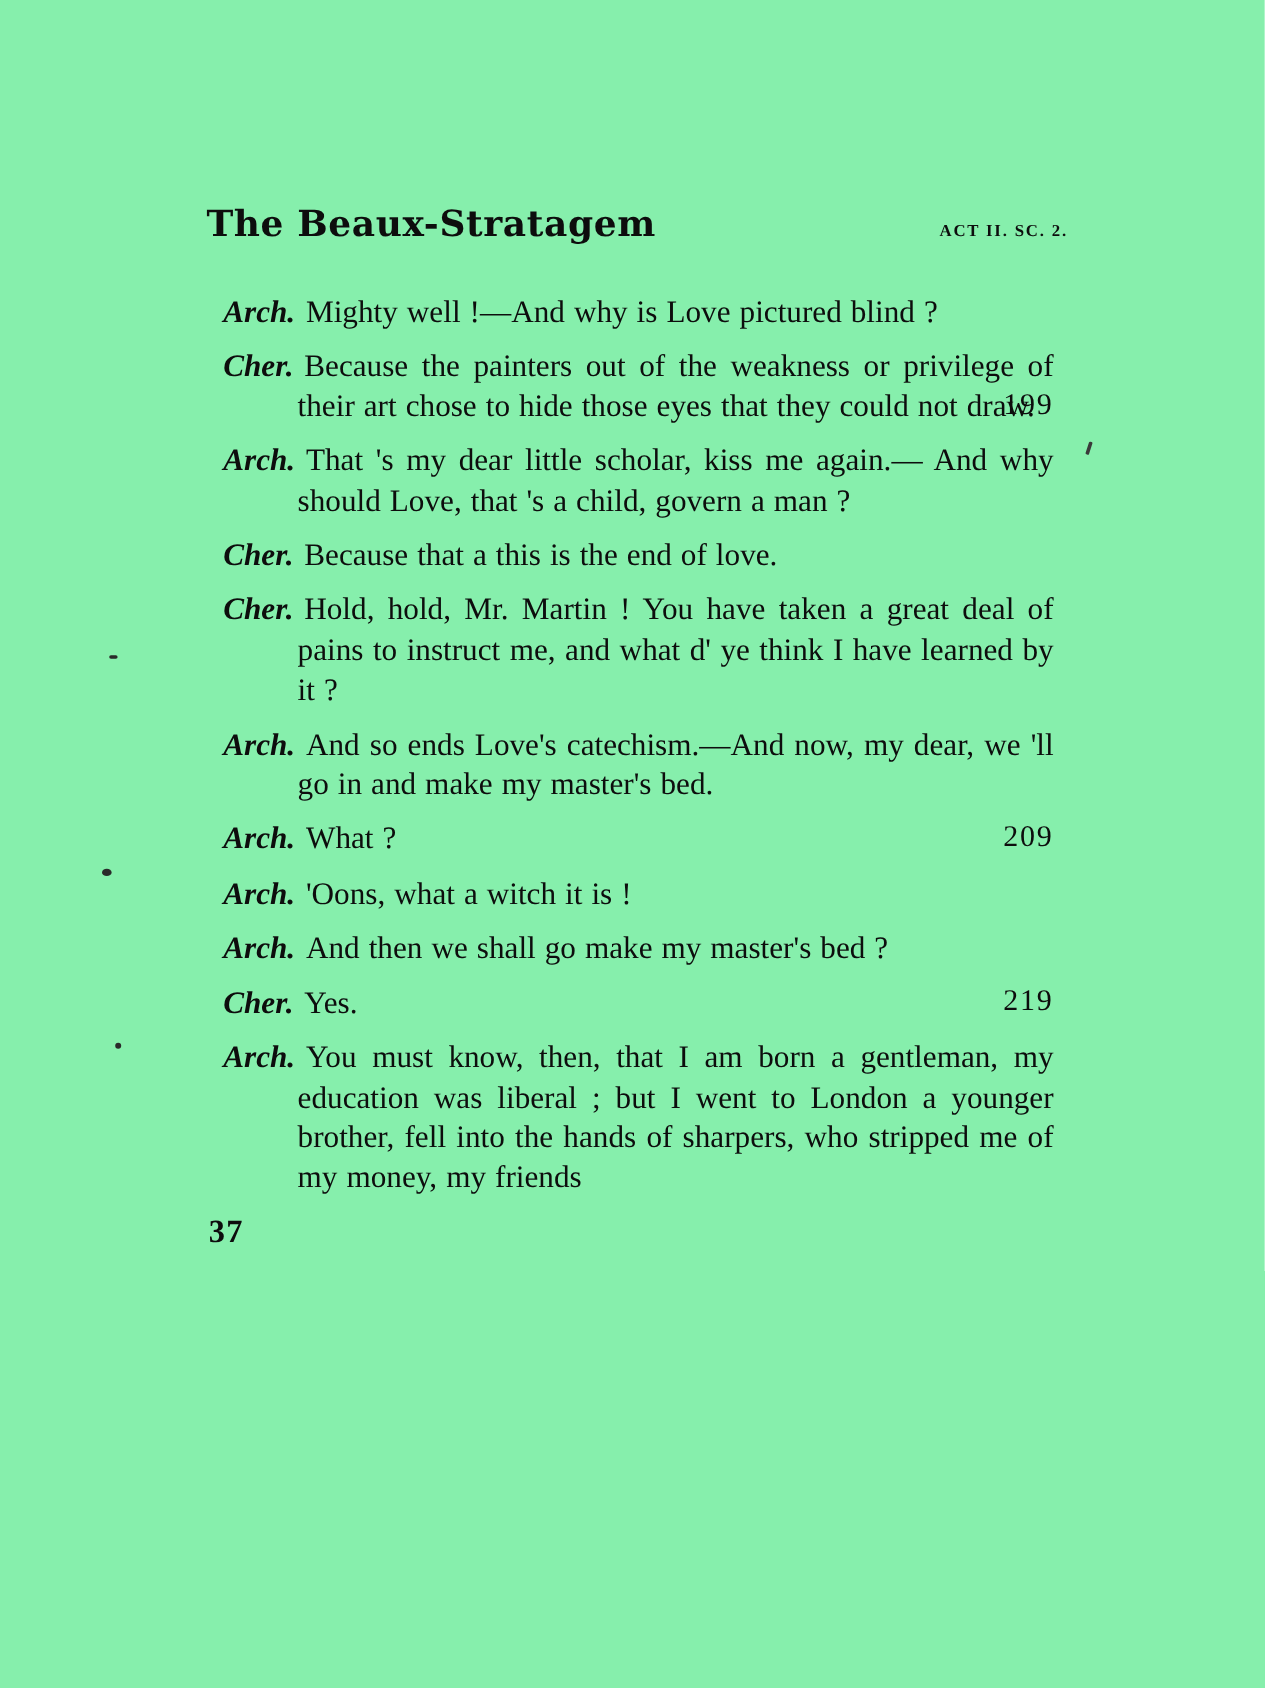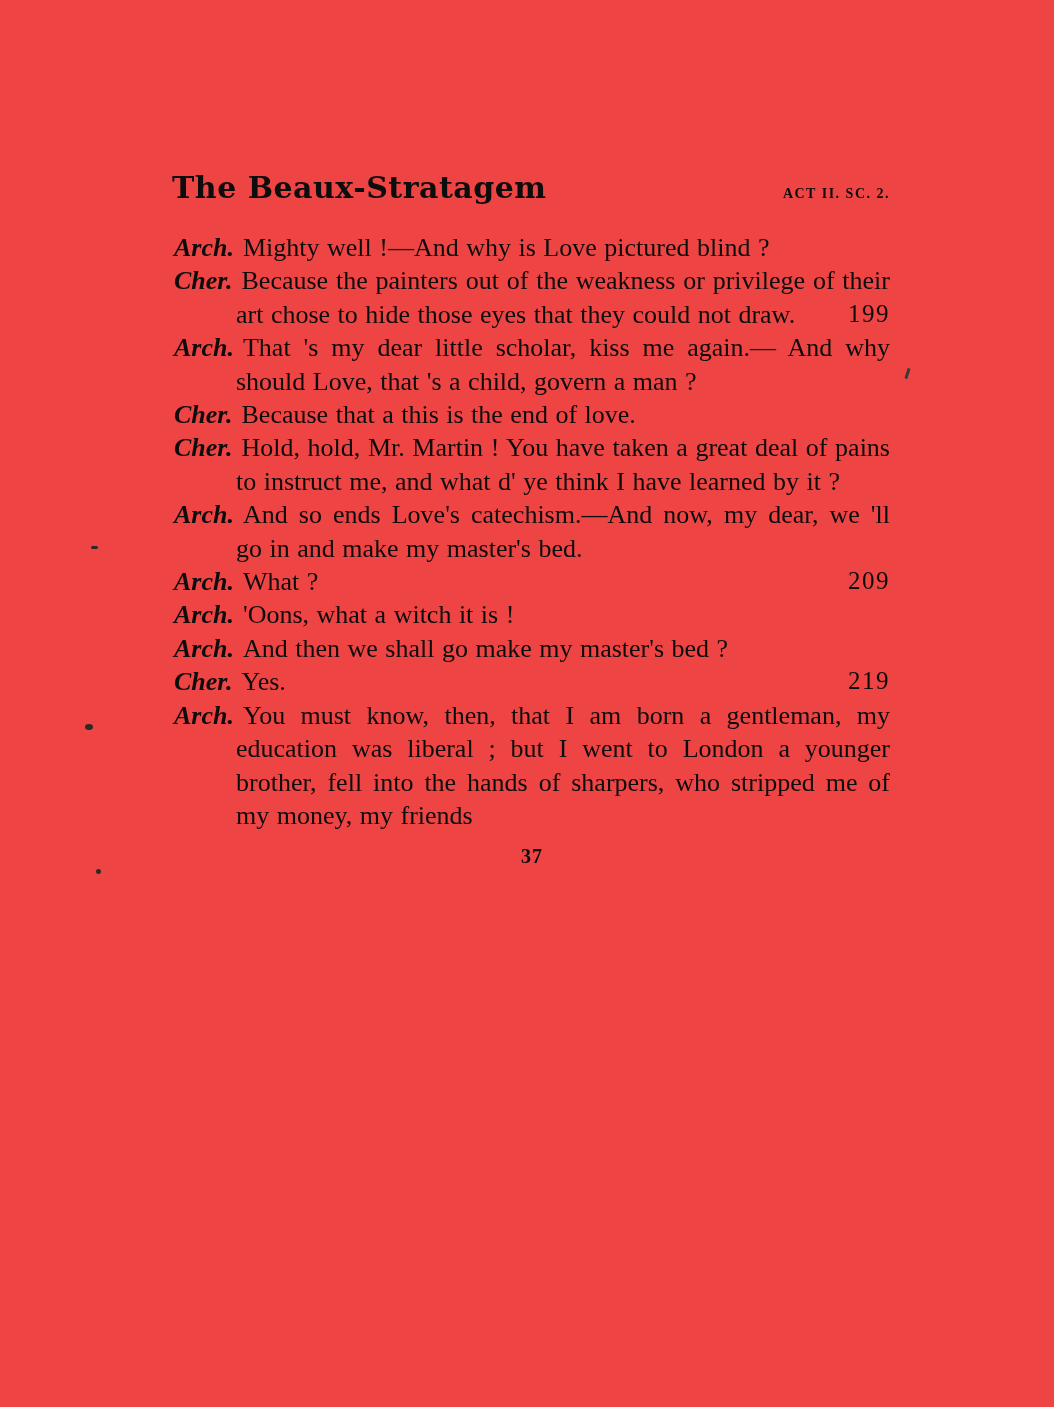--- a/index.html
+++ b/index.html
@@ -4,21 +4,21 @@
 <style>
   html, body {
     margin: 0;
     padding: 0;
     background: #ffffff;
   }
   .page {
     position: relative;
     width: 1054px;
     height: 1407px;
-    background: #ef4444;
+    background: #86efac;
     color: #0d0d0d;
     font-family: "Liberation Serif", serif;
     overflow: hidden;
   }
   .header {
     position: absolute;
     left: 172px;
     top: 170px;
     width: 718px;
     display: flex;
@@ -39,21 +39,21 @@
     letter-spacing: 1.5px;
     white-space: nowrap;
   }
   .text-block {
     position: absolute;
     left: 174px;
     top: 231px;
     width: 716px;
   }
   .speech {
-    margin: 0;
+    margin: 12px;
     position: relative;
     font-size: 26px;
     line-height: 33.4px;
     text-align: justify;
     padding-left: 62px;
     text-indent: -62px;
     word-spacing: 1px;
   }
   .speaker {
     font-style: italic;
@@ -64,22 +64,22 @@
     position: absolute;
     right: 0;
     bottom: 1px;
     font-size: 25px;
     letter-spacing: 1.5px;
     text-indent: 0;
     line-height: 33.4px;
   }
   .page-number {
     margin-top: 13px;
-    text-align: center;
-    font-size: 20px;
+    text-align: left;
+    font-size: 27px;
     font-weight: bold;
     letter-spacing: 1px;
   }
   
   .artifact {
     position: absolute;
     background: #2a2a2a;
     border-radius: 50%;
   }
   .artifact.a1 { left: 91px;  top: 546px; width: 7px;  height: 3px; border-radius: 2px; }

